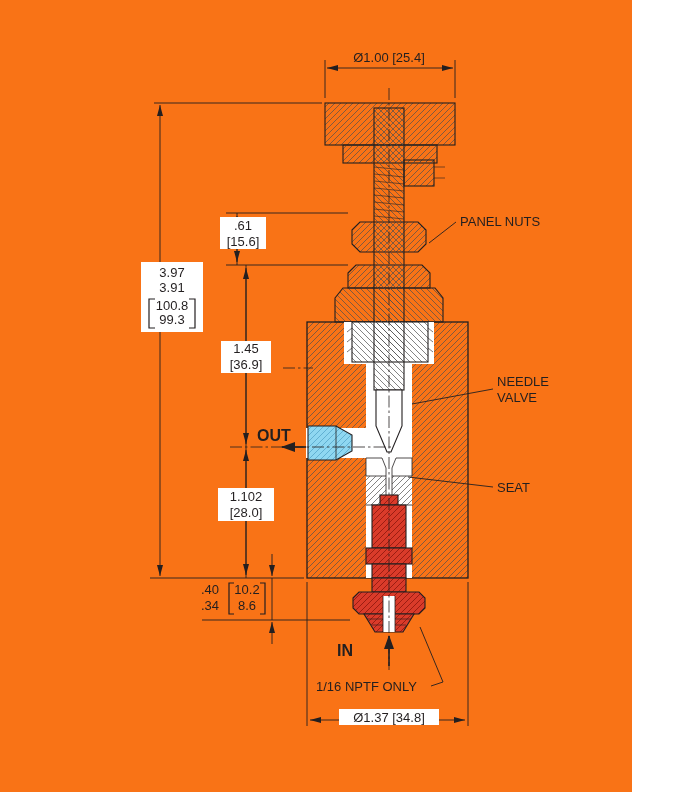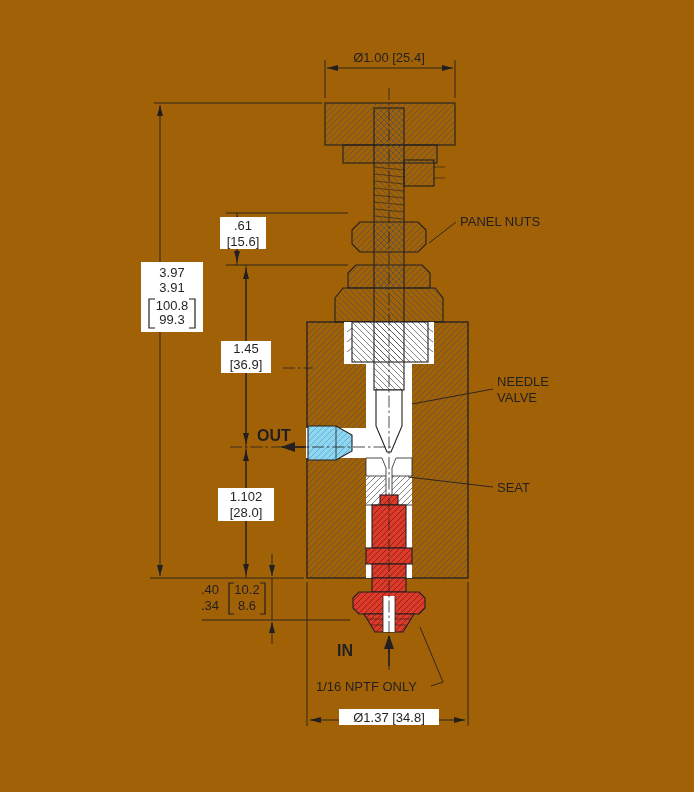--- a/index.html
+++ b/index.html
@@ -1,16 +1,16 @@
 <!DOCTYPE html>
 <html><head>
 <meta charset="utf-8">
 <style>
   html,body{margin:0;padding:0;background:#ffffff;}
-  .page{width:694px;height:792px;background:#a16207;position:relative;overflow:hidden;text-decoration:underline;}
+  .page{width:632px;height:792px;background:#f97316;position:relative;overflow:hidden;text-decoration:underline;}
   svg{display:block}
   text{font-family:"Liberation Sans",sans-serif;fill:#231f20;}
   .dt{font-size:13px;}
   .lb{font-size:13px;}
   .flow{font-size:16px;font-weight:bold;}
   .mid{text-anchor:middle;}
   .h45{fill:url(#h45);}
   .h135{fill:url(#h135);}
   .red{fill:url(#hred);}
   .cyan{fill:url(#hcyan);}

